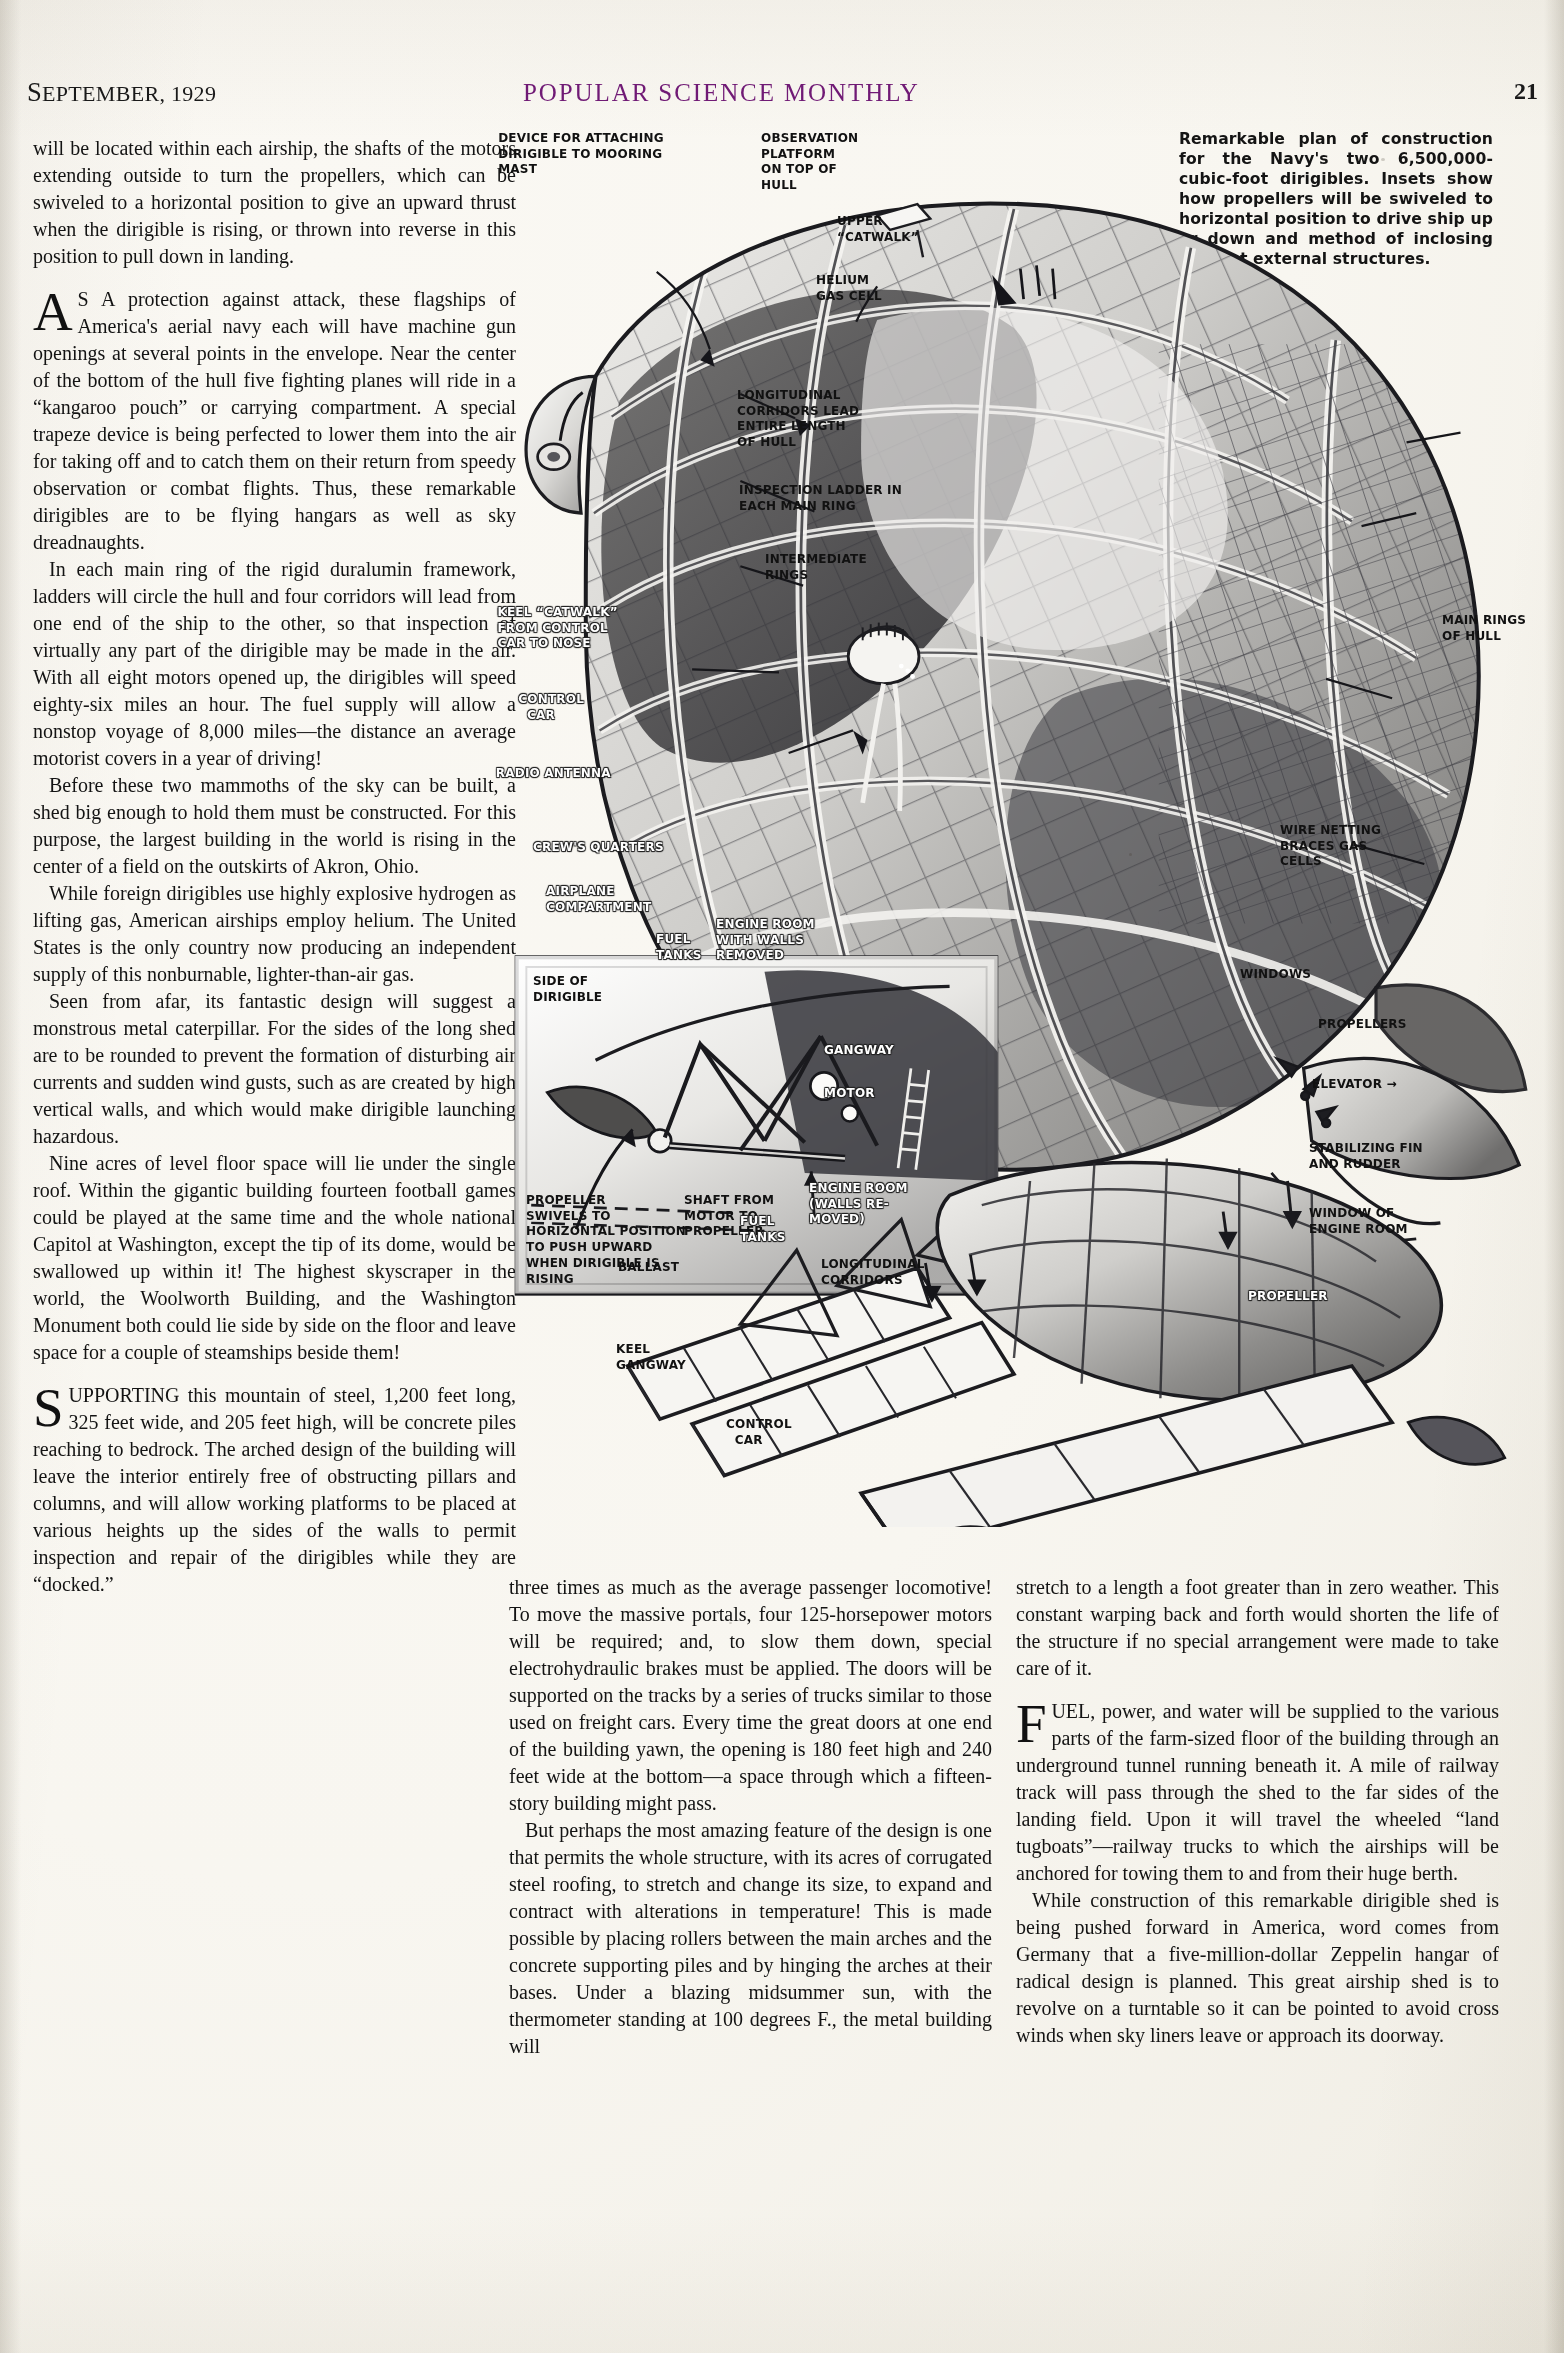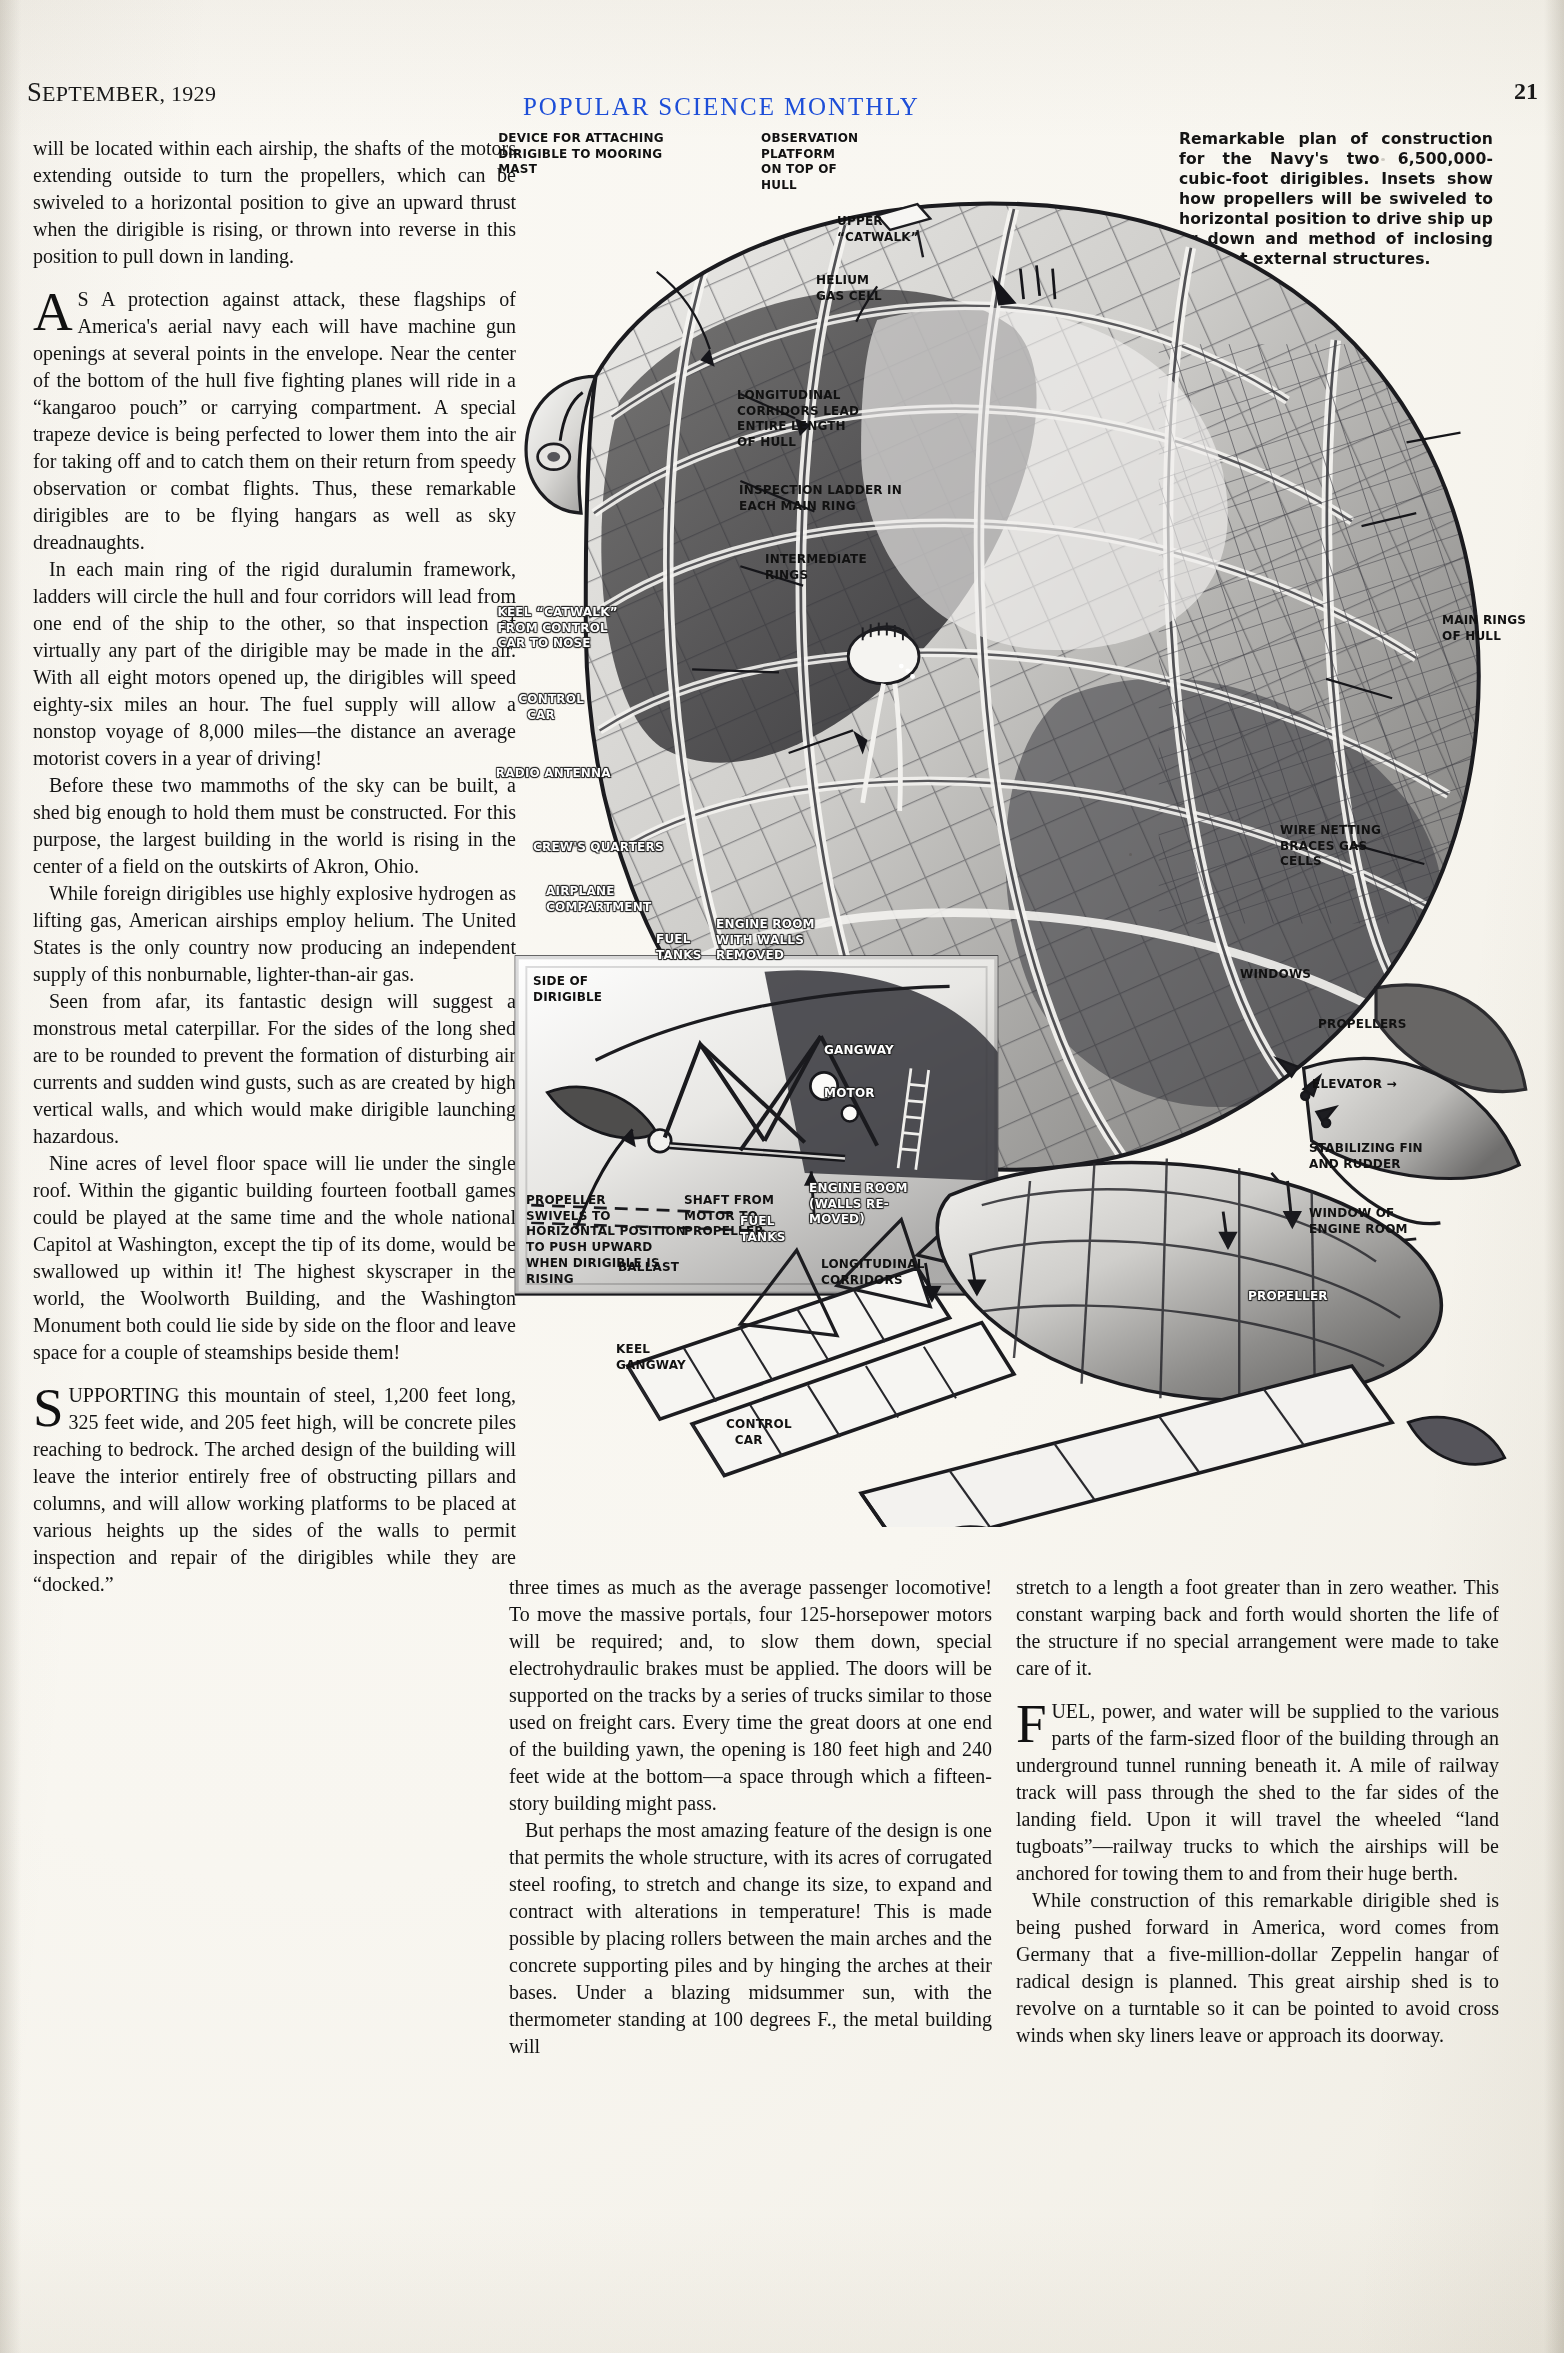--- a/index.html
+++ b/index.html
@@ -36,23 +36,22 @@
   .rh-date{
     position:absolute;left:27px;top:0;
     font-family:"Liberation Serif", serif;
     font-size:22px;letter-spacing:0.3px;color:#1a1a1a;
     font-variant:small-caps;
   }
   .rh-date .cap{font-size:26.6px;}
   .rh-title{
     position:absolute;left:523px;top:1.6px;
     font-family:"Liberation Serif", serif;
-    font-size:25px;letter-spacing:1.9px;color:#1d4ed8;
+    font-size:25px;letter-spacing:1.9px;color:#701a75;
     font-weight:400;
-    margin-top:14px;
   }
   .rh-page{
     position:absolute;right:27px;top:0.8px;
     font-family:"Liberation Serif", serif;
     font-size:24px;font-weight:700;color:#1a1a1a;
   }
 
   
   .col-left{
     position:absolute;left:33px;top:135px;width:483px;

